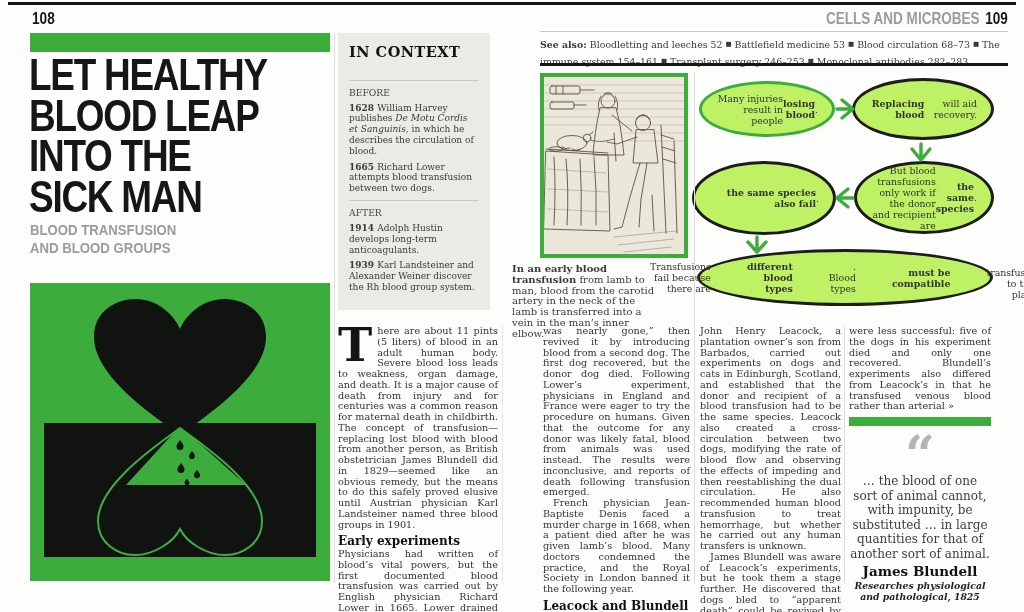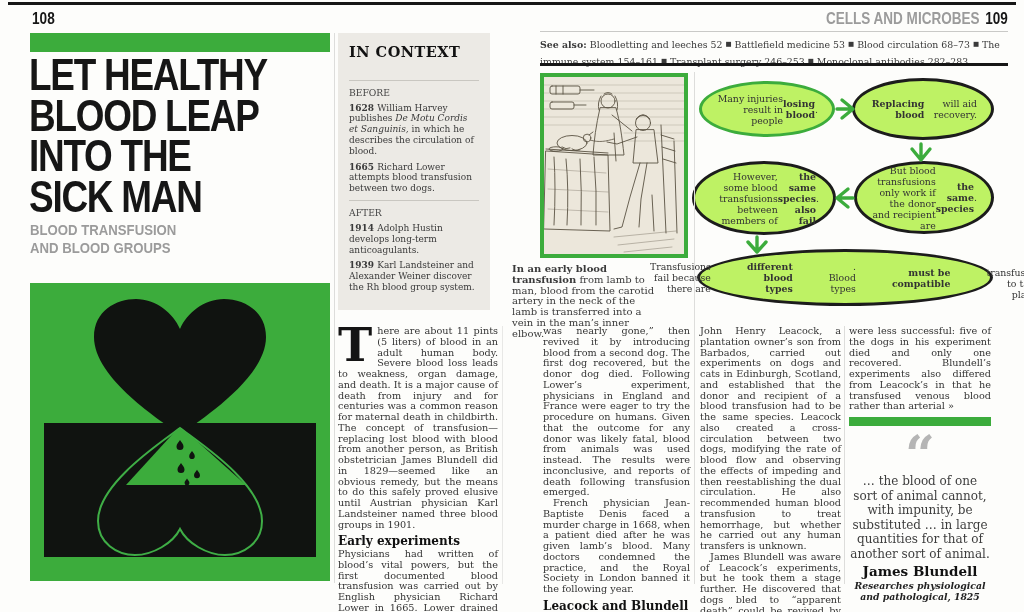--- a/index.html
+++ b/index.html
@@ -189,21 +189,20 @@
 <div class="bubble black" style="left:852px;top:78px;width:142px;height:62px;">
     <span class="b">Replacing blood</span>
     <span> will aid recovery.</span>
   </div>
 <div class="bubble black" style="left:854px;top:161px;width:140px;height:73px;">
     <span>But blood transfusions only work if the donor and recipient are </span>
     <span class="b">the same species</span>
     <span>.</span>
   </div>
 <div class="bubble black" style="left:692px;top:161px;width:144px;height:74px;">
-    <span>However, some blood transfusions between members of </span>
     <span class="b">the same species also fail</span>
     <span>.</span>
   </div>
 <div class="bubble black" style="left:697px;top:249px;width:296px;height:57px;padding:6px 28px;gap:36px;">
     <span>Transfusions fail because there are </span>
     <span class="b">different blood types</span>
     <span>. Blood types </span>
     <span class="b">must be compatible</span>
     <span> for transfusion to take place.</span>
   </div>

